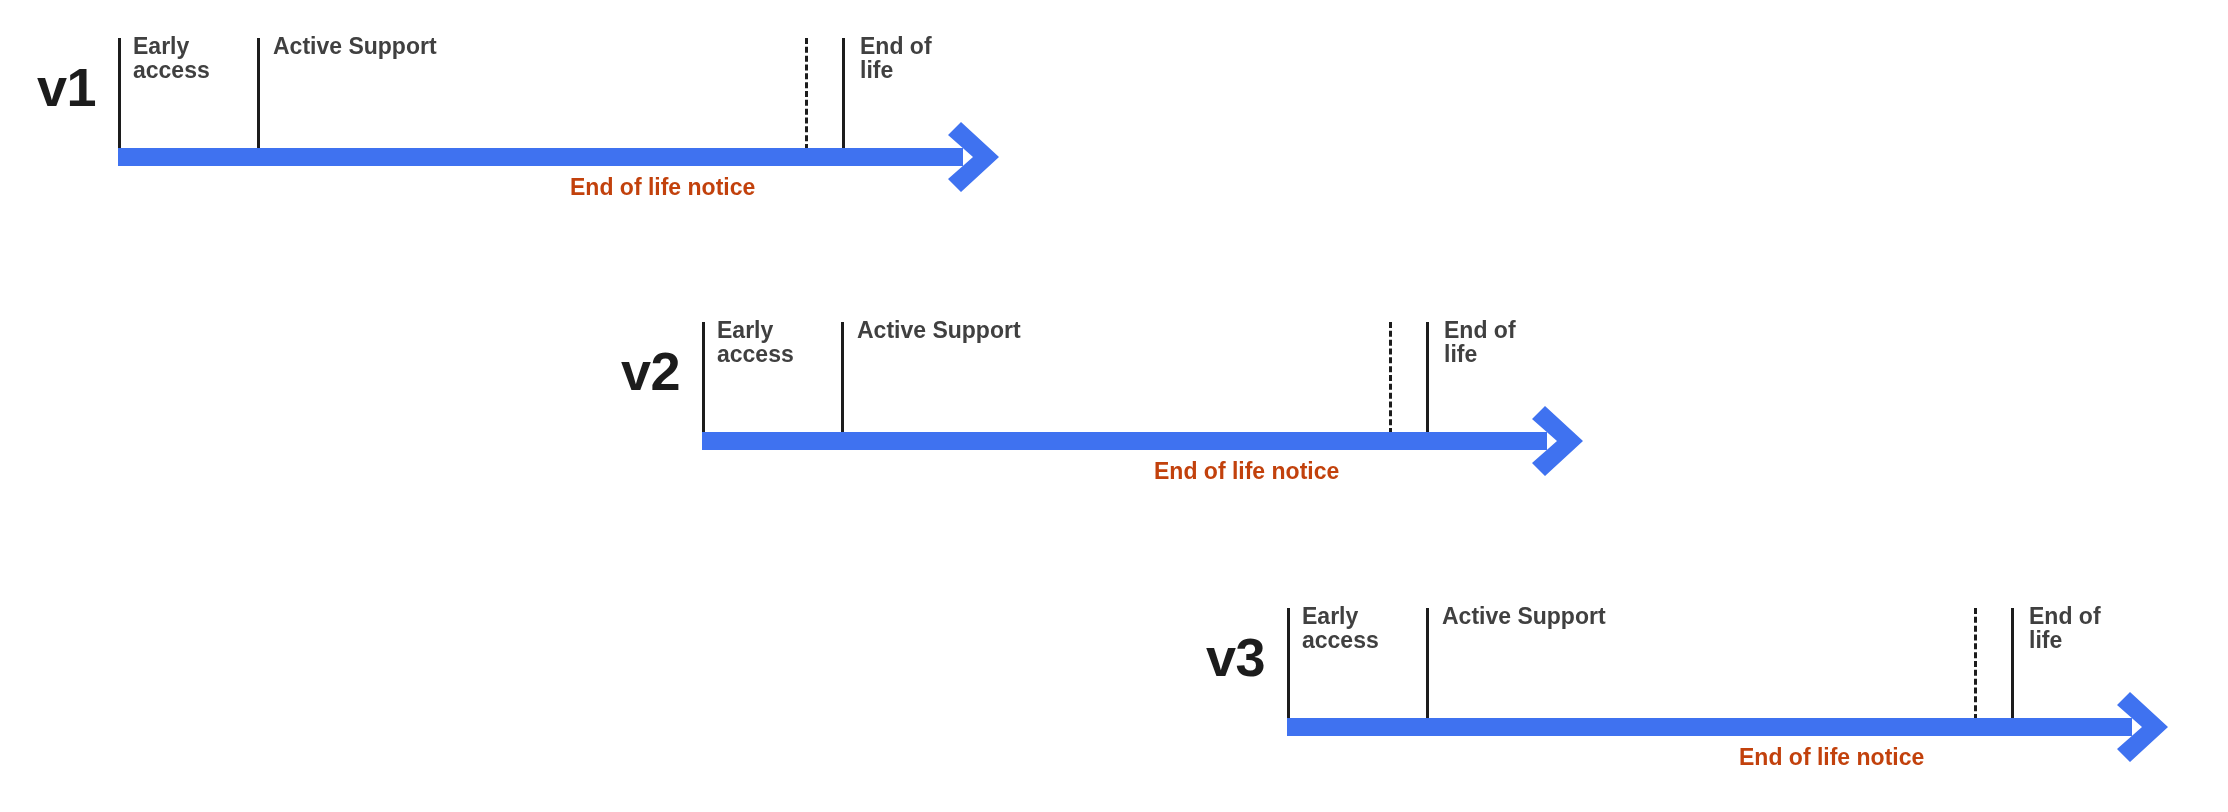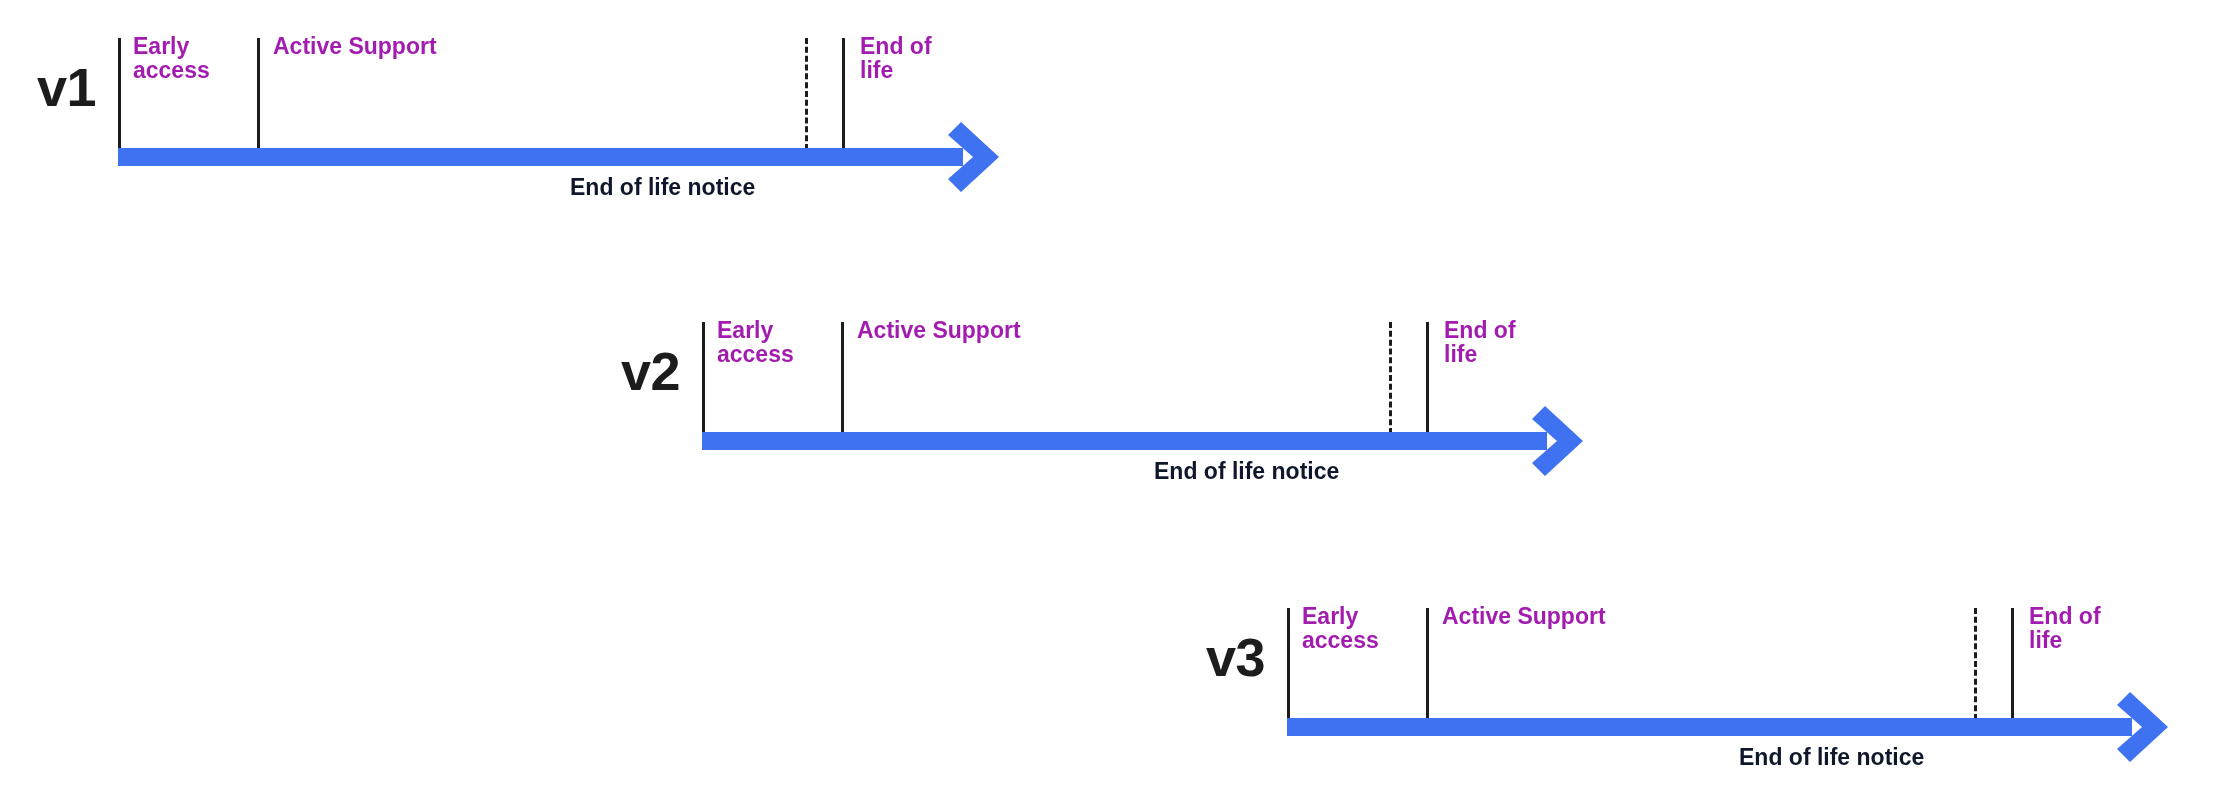--- a/index.html
+++ b/index.html
@@ -57,21 +57,21 @@
     border-left: 3px dashed #1c1c1c;
     height: 112px;
   }
 
   
   .phase-label {
     position: absolute;
     top: 18px;
     font-size: 23px;
     font-weight: 700;
-    color: #a21caf;
+    color: #404040;
     line-height: 1.05;
     white-space: pre-line;
   }
 
   
   .track {
     position: absolute;
     top: 132px;
     height: 18px;
     background: #3f72f0;
@@ -88,21 +88,21 @@
     width: 78px;
     height: 78px;
   }
 
   
   .notice-label {
     position: absolute;
     top: 158px;
     font-size: 23px;
     font-weight: 700;
-    color: #0f172a;
+    color: #c2410c;
     white-space: nowrap;
   }
 </style>
 </head>
 <body>
 
 <div id="diagram">
     <div class="row" style="left: 118px; top: 16px; width: 845px;">
       <div class="version-label">v1</div>
       <div class="divider" style="left: 0px;"></div>

